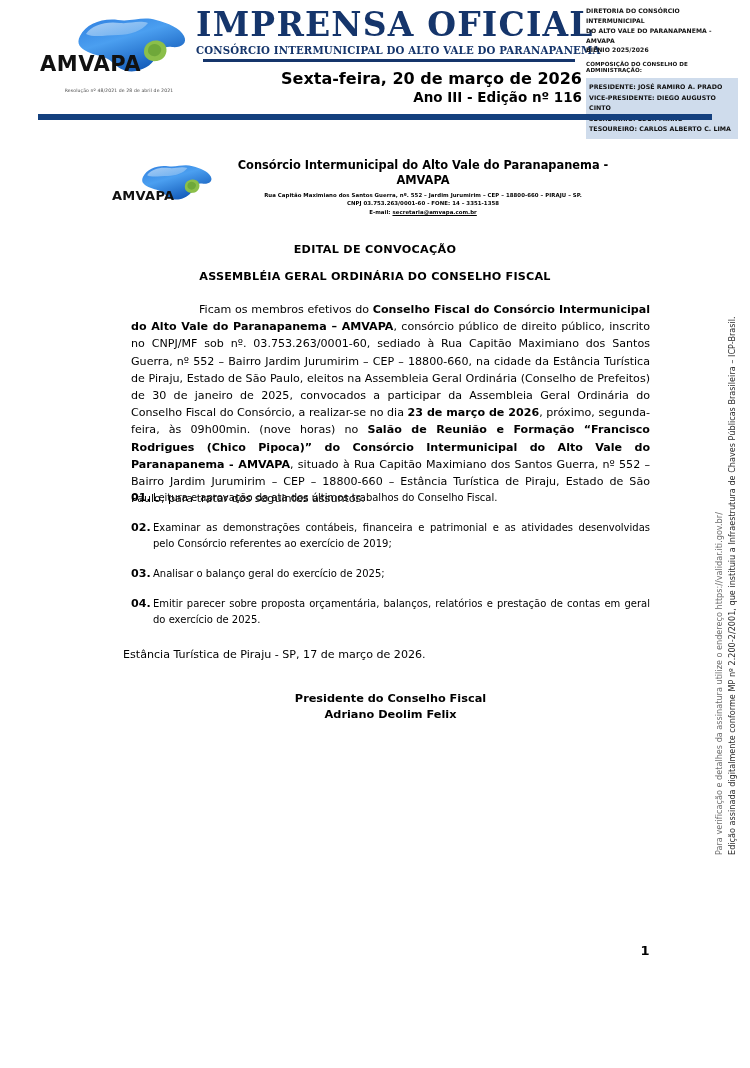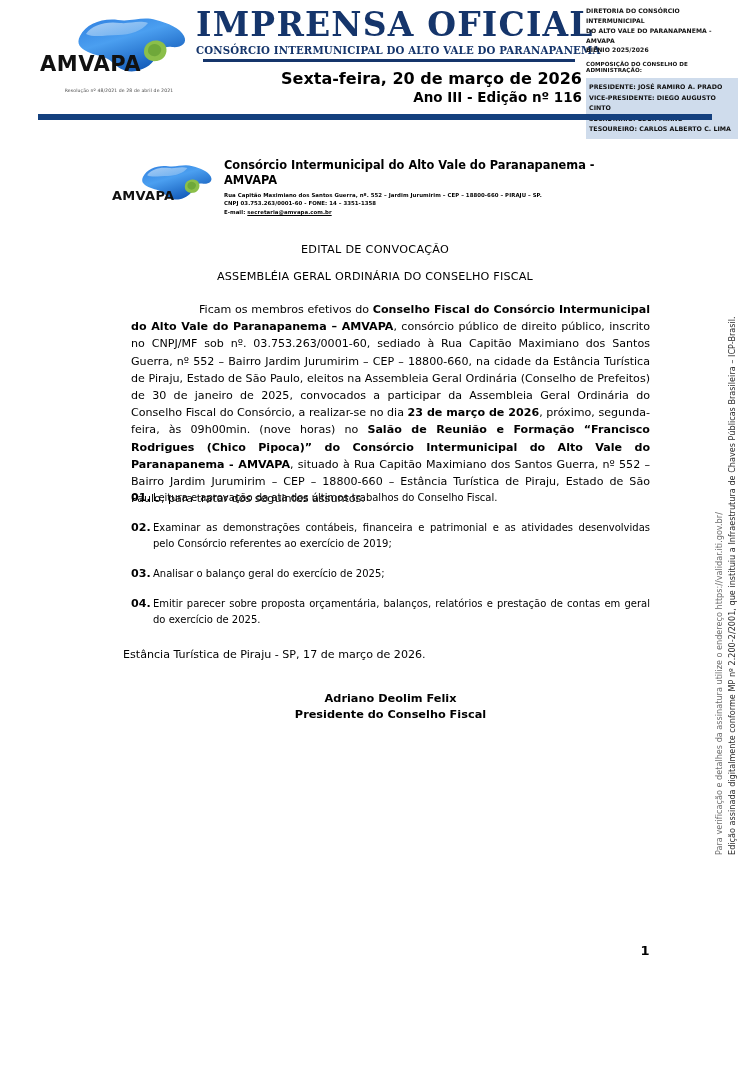--- a/index.html
+++ b/index.html
@@ -169,23 +169,24 @@
     top: 4px;
     width: 110px;
     height: 48px;
   }
   .lh-logo .logo-svg { left: 30px; top: 0; }
   .lh-logo .logo-word {
     left: 4px; top: 26px; font-size: 13px; letter-spacing: 0.3px;
   }
   .lh-text {
     position: absolute;
-    left: 124px;
+    left: 112px;
     top: 0;
     width: 422px;
+    text-align: center;
   }
   .lh-title {
     font-family: "DejaVu Sans", sans-serif;
     font-weight: bold;
     font-size: 11.4px;
     line-height: 1.32;
     color: #000;
   }
   .lh-addr {
     margin-top: 3px;
@@ -200,31 +201,31 @@
   }
 
   
   .doc-title-1 {
     position: absolute;
     left: 100px;
     top: 243px;
     width: 550px;
     text-align: center;
     font-size: 11.2px;
-    font-weight: normal;
+    font-weight: bold;
     letter-spacing: 0.3px;
   }
   .doc-title-2 {
     position: absolute;
     left: 100px;
     top: 270px;
     width: 550px;
     text-align: center;
     font-size: 11.2px;
-    font-weight: normal;
+    font-weight: bold;
     letter-spacing: 0.2px;
   }
 
   
   .body-para {
     position: absolute;
     left: 131px;
     top: 301px;
     width: 519px;
     font-size: 11.1px;
@@ -424,20 +425,20 @@
   </div>
   <div class="item">
     <div class="item-num">04.</div>
     <div class="item-text">Emitir parecer sobre proposta orçamentária, balanços, relatórios e prestação de contas em geral do exercício de 2025.</div>
   </div>
 </div>
 
 <div class="closing">Estância Turística de Piraju - SP, 17 de março de 2026.</div>
 
 <div class="signature">
+  <div>Presidente do Conselho Fiscal</div>
   <div>Adriano Deolim Felix</div>
-  <div>Presidente do Conselho Fiscal</div>
 </div>
 
 <div class="side-line side-line-1">Edição assinada digitalmente conforme MP nº 2.200-2/2001, que instituiu a Infraestrutura de Chaves Públicas Brasileira – ICP-Brasil.</div>
 <div class="side-line side-line-2">Para verificação e detalhes da assinatura utilize o endereço https://validar.iti.gov.br/</div>
 
 <div class="page-number">1</div>
 
 </body></html>

